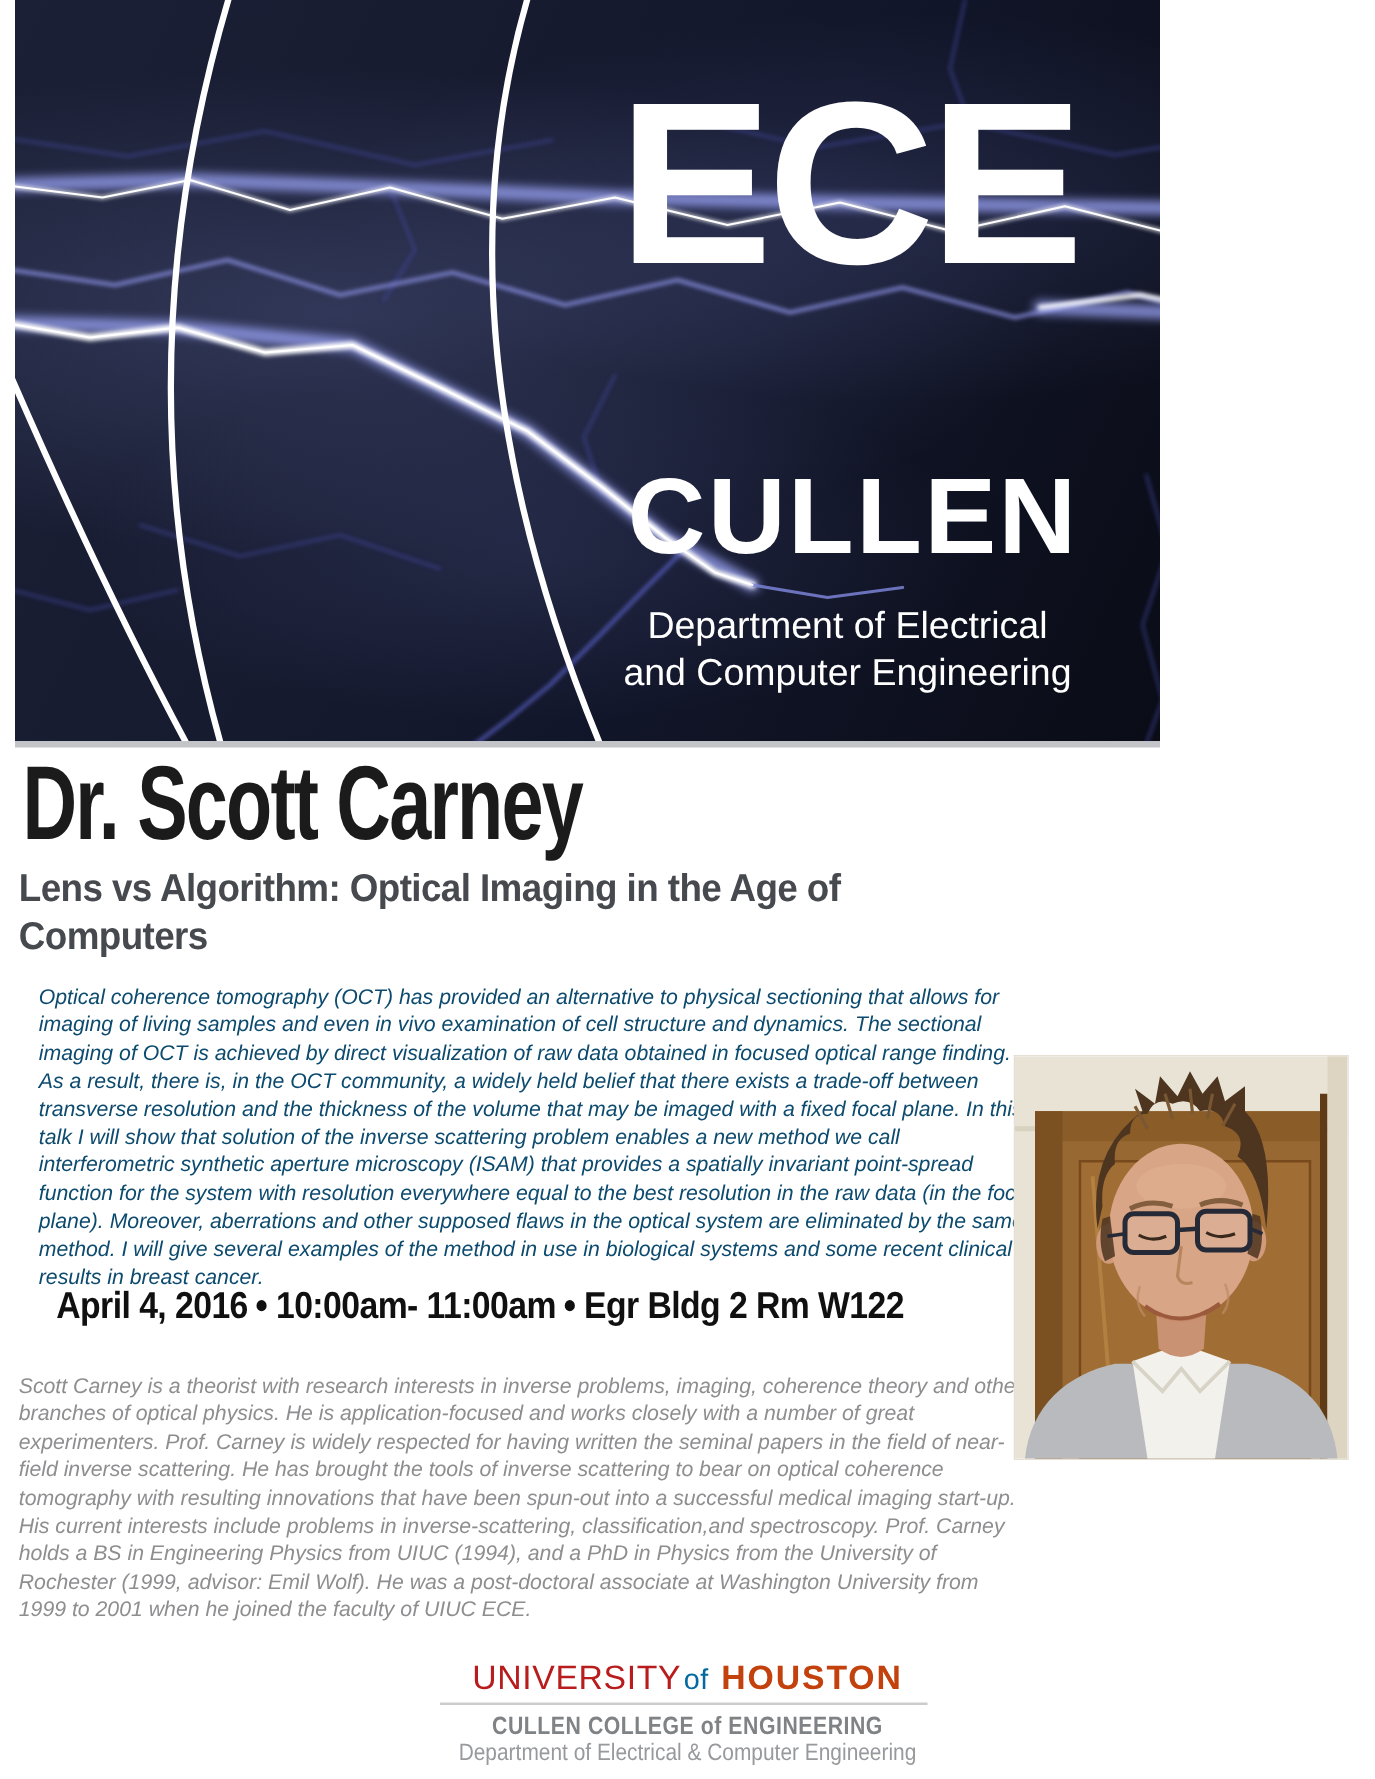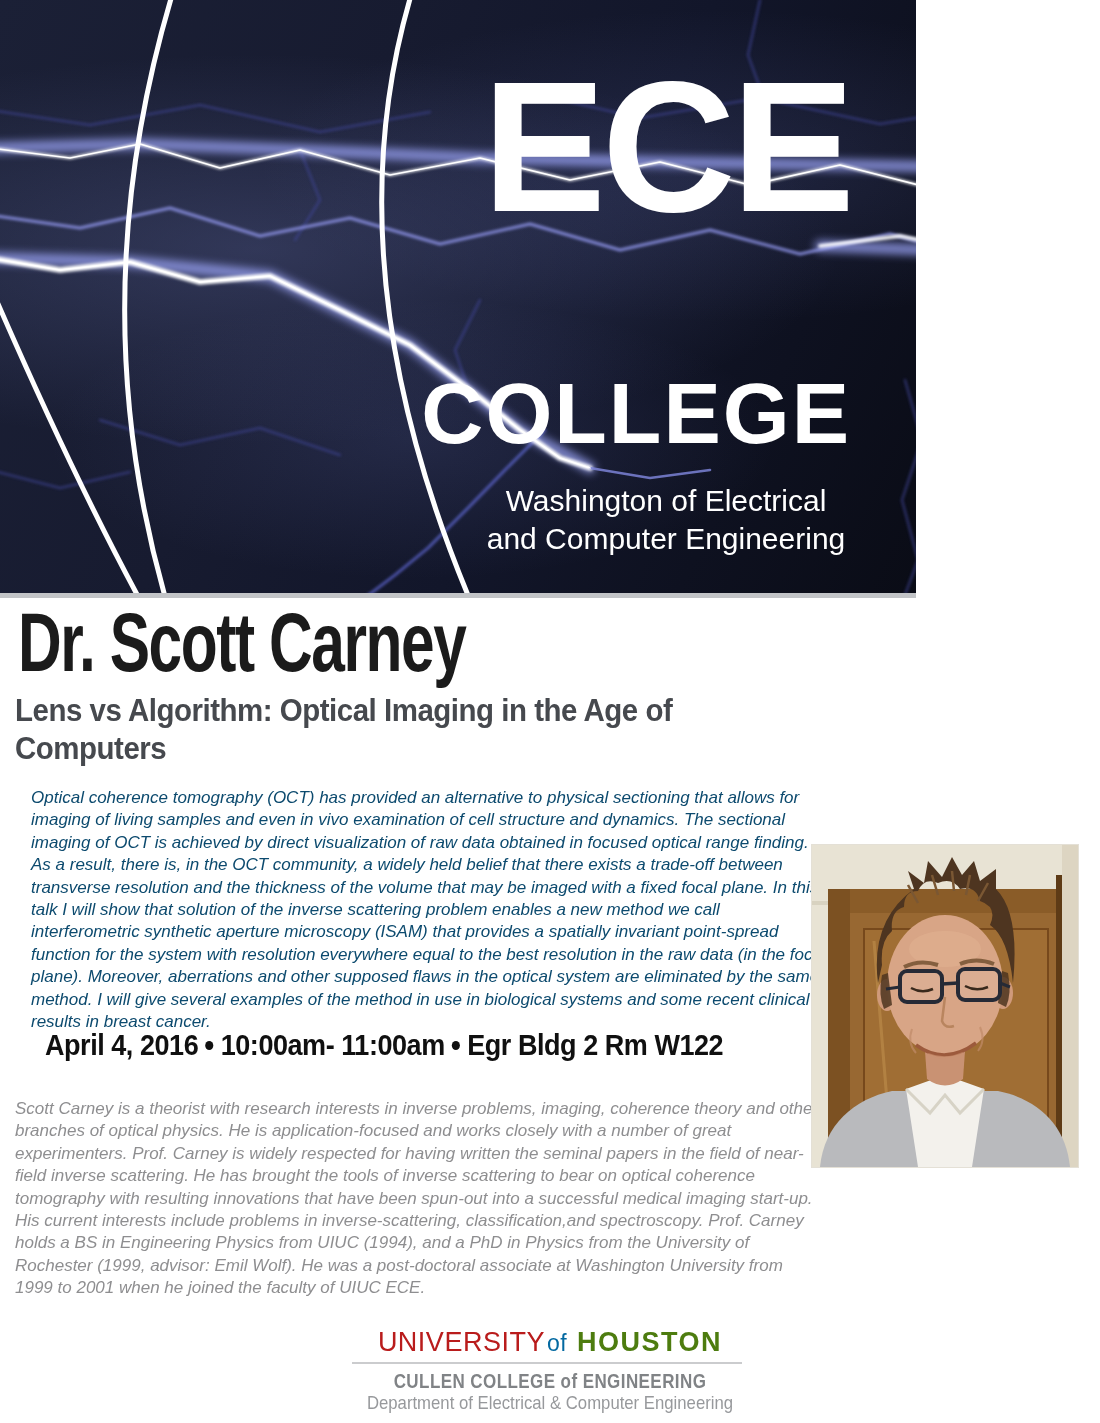--- a/index.html
+++ b/index.html
@@ -5,21 +5,21 @@
   html,body{margin:0;padding:0;background:#ffffff;}
   .poster{
     position:relative;
     width:1100px;height:1423px;
     background:#ffffff;
     overflow:hidden;
     font-family:"Liberation Sans", sans-serif;
   }
   
   .banner{
-    position:absolute;left:0;top:0;width:916px;height:593px;
+    position:absolute;left:12px;top:0;width:916px;height:593px;
     background:
       radial-gradient(900px 300px at 28% 42%, rgba(110,120,180,0.30), transparent 65%),
       radial-gradient(700px 240px at 78% 28%, rgba(95,105,170,0.22), transparent 65%),
       radial-gradient(520px 200px at 45% 74%, rgba(100,110,175,0.20), transparent 70%),
       linear-gradient(115deg,#1b2036 0%,#171b30 35%,#12162a 60%,#0a0c16 100%);
     border-bottom:5px solid #c2c4c7;
     overflow:hidden;
   }
   .banner svg.lightning{position:absolute;left:0;top:0;}
   .banner-text{position:absolute;color:#ffffff;white-space:nowrap;}
@@ -58,21 +58,21 @@
   }
   .photo{
     position:absolute;left:812px;top:845px;width:266px;height:322px;
     outline:1px solid #e4e0d6;
   }
   
   .footer-block{position:absolute;left:5px;width:1090px;text-align:center;}
   .uh-logo{top:1327px;font-size:27px;letter-spacing:0.5px;white-space:nowrap;}
   .uh-gray{color:#b91c1c;font-weight:400;}
   .uh-of{color:#0369a1;font-weight:400;font-size:23px;margin-left:2px;margin-right:10px;}
-  .uh-red{color:#4d7c0f;font-weight:bold;letter-spacing:1.5px;}
+  .uh-red{color:#c2410c;font-weight:bold;letter-spacing:1.5px;}
   .uh-rule{position:absolute;left:352px;top:1362px;width:390px;height:2px;background:#cbccce;}
   .uh-college{top:1370px;font-size:20px;font-weight:bold;color:#808386;letter-spacing:0.5px;
     transform:scaleX(0.85);transform-origin:center top;}
   .uh-dept{top:1392px;font-size:19px;color:#97999c;
     transform:scaleX(0.88);transform-origin:center top;}
 </style>
 </head>
 <body>
 
 <div class="poster">
@@ -127,23 +127,23 @@
 
         <g stroke="#ffffff" stroke-width="5">
           <path d="M -8,290 Q 70,470 140,600"></path>
           <path d="M 173,-8 Q 80,300 166,600"></path>
           <path d="M 412,-8 Q 330,265 470,600"></path>
         </g>
       </g>
     </svg>
 
     <div class="banner-text ece">ECE</div>
-    <div class="banner-text series-word">COLLEGE</div>
+    <div class="banner-text series-word">CULLEN</div>
     <div class="dept-block">
-      <div>Washington of Electrical</div>
+      <div>Department of Electrical</div>
       <div>and Computer Engineering</div>
     </div>
   </header>
 
   <h1 class="speaker-name">Dr. Scott Carney</h1>
 
   <h2 class="talk-title">Lens vs Algorithm: Optical Imaging in the Age of Computers</h2>
 
   <p class="abstract">Optical coherence tomography (OCT) has provided an alternative to physical sectioning that allows for imaging of living samples and even in vivo examination of cell structure and dynamics.  The sectional imaging of OCT is achieved by direct visualization of raw data obtained in focused optical range finding.  As a result, there is, in the OCT community, a widely held belief that there exists a trade-off between transverse resolution and the thickness of the volume that may be imaged with a fixed focal plane.  In this talk I will show that solution of the inverse scattering problem enables a new method we call interferometric synthetic aperture microscopy (ISAM) that provides a spatially invariant point-spread function for the system with resolution everywhere equal to the best resolution in the raw data (in the focal plane).  Moreover, aberrations and other supposed flaws in the optical system are eliminated by the same method. I will give several examples of the method in use in biological systems and some recent clinical results in breast cancer.</p>
 

